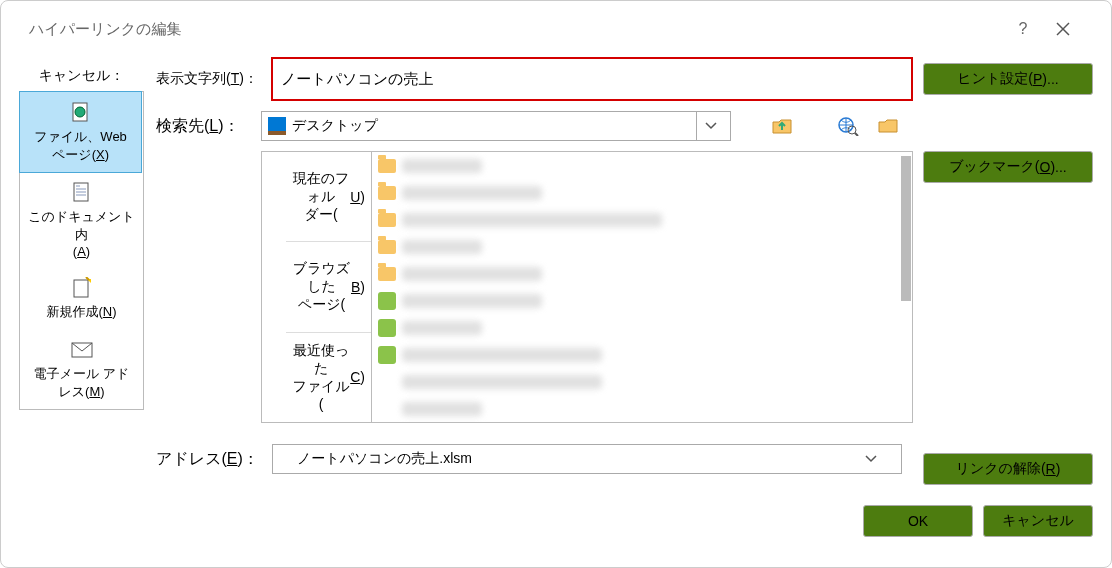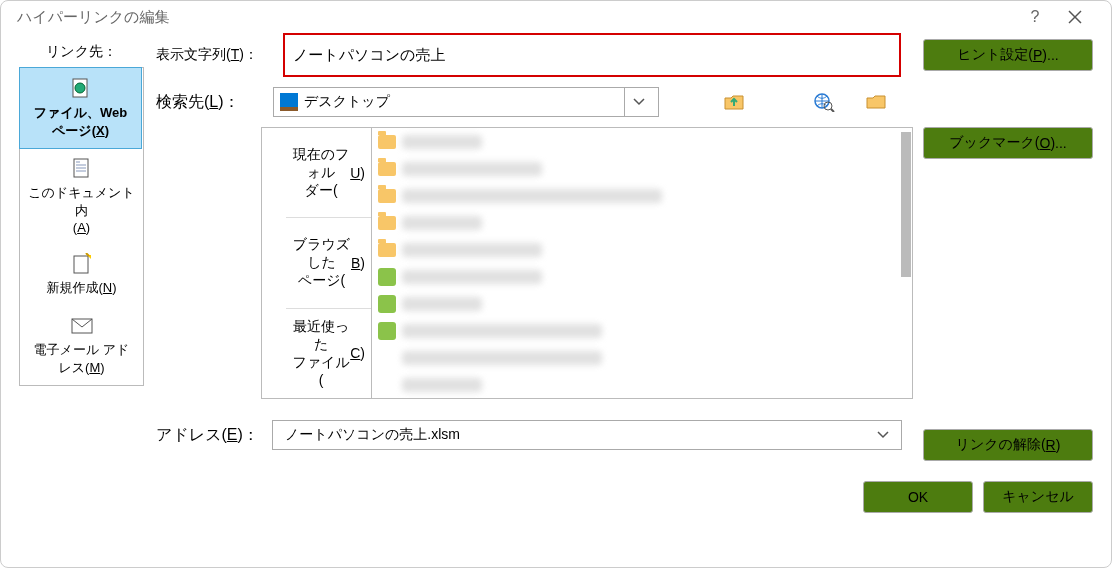--- a/index.html
+++ b/index.html
@@ -1,30 +1,30 @@
 <!DOCTYPE html>
 <html><head>
 <meta charset="utf-8">
 <style>
 * { box-sizing: border-box; margin: 0; padding: 0; font-family: "Yu Gothic UI", "Meiryo", sans-serif; }
 body { background: #fff; width: 1112px; height: 568px; overflow: hidden; }
 .dialog { width: 1112px; height: 568px; border: 1px solid #ccc; border-radius: 8px; display: flex; flex-direction: column; }
-.titlebar { height: 32px; display: flex; align-items: center; padding: 0 16px; color: #666; font-size: 15px; }
+.titlebar { height: 56px; display: flex; align-items: center; padding: 0 28px; color: #666; font-size: 15px; }
 .titlebar-spacer { flex: 1; }
 .titlebar-btn { width: 40px; height: 40px; display: flex; align-items: center; justify-content: center; color: #666; font-size: 16px; }
 .body { flex: 1; display: flex; padding: 0 18px 18px 18px; gap: 12px; }
 .leftcol { width: 125px; display: flex; flex-direction: column; align-items: center; }
 .linkto-label { width: 100%; text-align: center; font-size: 14px; padding: 10px 0 6px 0; }
 .linkto-panel { width: 125px; border: 1px solid #bbb; display: flex; flex-direction: column; }
 .linkto-item { width: 100%; text-align: center; padding: 10px 4px 8px 4px; font-size: 13px; display: flex; flex-direction: column; align-items: center; gap: 4px; cursor: default; }
 .linkto-item.active { background: #b8e2f9; border: 1px solid #4aa8d8; margin: -1px; }
 .linkto-icon { width: 22px; height: 22px; display: flex; align-items: center; justify-content: center; }
 .u { text-decoration: underline; }
 .maincol { flex: 1; display: flex; flex-direction: column; gap: 10px; }
-.row { display: flex; align-items: center; gap: 22px; }
+.row { display: flex; align-items: center; gap: 10px; }
 .label { width: 95px; text-align: left; font-size: 16px; white-space: nowrap; }
 .tlabel { width: 105px; text-align: left; font-size: 14px; white-space: nowrap; }
 .display-input { flex: 1; height: 44px; border: 2px solid #d40000; padding: 0 8px; font-size: 15px; }
 .search-select { flex: 1; height: 30px; border: 1px solid #aaa; display: flex; align-items: center; padding: 0 6px; background: #fff; }
 .select-icon { width: 18px; height: 18px; background: #0078d4; margin-right: 6px; position: relative; }
 .select-icon::after { content:""; position: absolute; bottom: 0; left: 0; right: 0; height: 4px; background: #8b5a2b; }
 .select-text { flex: 1; font-size: 14px; }
 .select-caret { width: 28px; height: 28px; border-left: 1px solid #aaa; display: flex; align-items: center; justify-content: center; color: #555; }
 .tool-btn { width: 30px; height: 30px; border: 1px solid transparent; display: flex; align-items: center; justify-content: center; }
 .middle { display: flex; gap: 0; height: 272px; }
@@ -35,21 +35,21 @@
 .file-row { display: flex; align-items: center; height: 27px; padding: 0 6px; gap: 6px; }
 .folder-icon { width: 18px; height: 14px; background: #f8c668; border-radius: 2px; position: relative; }
 .folder-icon::before { content:""; position:absolute; top:-4px; left:0; width:8px; height:4px; background:#f8c668; border-radius: 1px 1px 0 0; }
 .green-icon { width: 18px; height: 18px; background: #8bc34a; border-radius: 3px; }
 .blur-text { width: 140px; height: 14px; background: #ccc; border-radius: 4px; filter: blur(3px); opacity: 0.6; }
 .blur-text.w2 { width: 200px; }
 .blur-text.w3 { width: 260px; }
 .blur-text.w1 { width: 80px; }
 .scrollbar { position: absolute; right: 1px; top: 4px; width: 10px; height: 145px; background: #bbb; border-radius: 0; }
 .addr-row { display: flex; align-items: center; gap: 21px; }
-.addr-input { flex: 1; height: 30px; border: 1px solid #aaa; padding: 0 12px; font-size: 14px; display: flex; align-items: center; justify-content: space-between; }
+.addr-input { flex: 1; height: 30px; border: 1px solid #aaa; padding: 0 24px; font-size: 14px; display: flex; align-items: center; justify-content: space-between; }
 .btn { height: 32px; border: 1px solid #aaa; background: #4d7c0f; font-size: 14px; border-radius: 3px; display: flex; align-items: center; justify-content: center; white-space: nowrap; padding: 0 10px; }
 .footer { display: flex; justify-content: flex-end; gap: 10px; padding: 10px 0 0 0; }
 .footer .btn { width: 110px; }
 </style>
 </head>
 <body>
 
 <div class="dialog">
   <div class="titlebar">
     <span>ハイパーリンクの編集</span>
@@ -59,30 +59,30 @@
       <svg width="14" height="14" viewBox="0 0 14 14">
           <line x1="1" y1="1" x2="13" y2="13" stroke="#555" stroke-width="1.5"></line>
           <line x1="13" y1="1" x2="1" y2="13" stroke="#555" stroke-width="1.5"></line>
         </svg>
     </div>
   </div>
 
   <div class="body">
 
     <div class="leftcol">
-      <div class="linkto-label">リンク先：</div>
+      <div class="linkto-label">キャンセル：</div>
       <div class="linkto-panel">
         <div class="linkto-item active">
           <span class="linkto-icon">
             <svg width="20" height="22" viewBox="0 0 20 22">
                 <rect x="2" y="1" width="14" height="18" fill="#fff" stroke="#555"></rect>
                 <circle cx="9" cy="10" r="5" fill="#2a7" stroke="#063"></circle>
               </svg>
           </span>
-          <span style="white-space:pre-line;font-weight:bold;">ファイル、Web<br>ページ(<span class="u">X</span>)</span>
+          <span style="white-space:pre-line;">ファイル、Web<br>ページ(<span class="u">X</span>)</span>
         </div>
         <div class="linkto-item">
           <span class="linkto-icon">
             <svg width="20" height="22" viewBox="0 0 20 22">
                 <rect x="2" y="1" width="14" height="18" fill="#fff" stroke="#555"></rect>
                 <path d="M4 4h4M4 7h10M4 10h10M4 13h10" stroke="#89b" stroke-width="1"></path>
               </svg>
           </span>
           <span>このドキュメント内<br>(<span class="u">A</span>)</span>
         </div>

